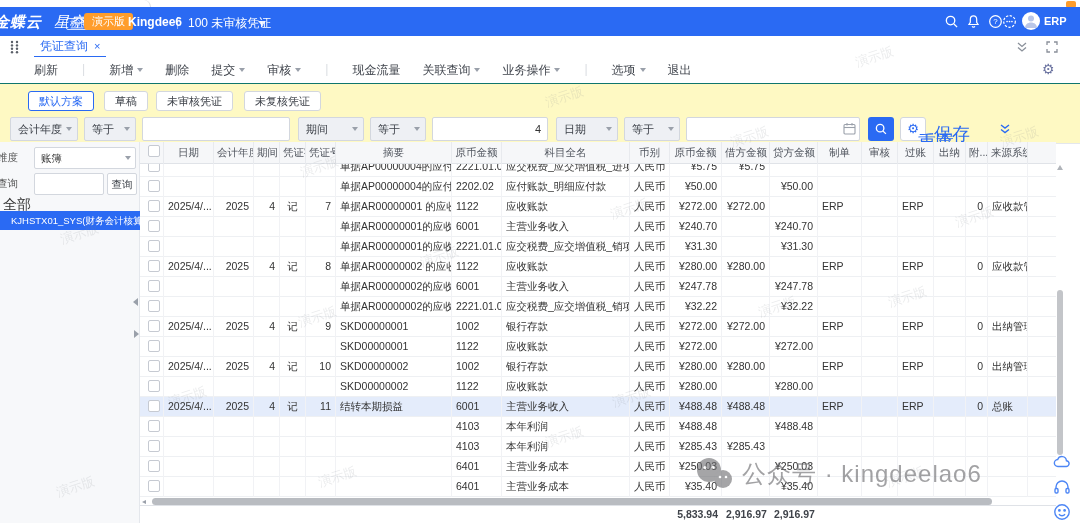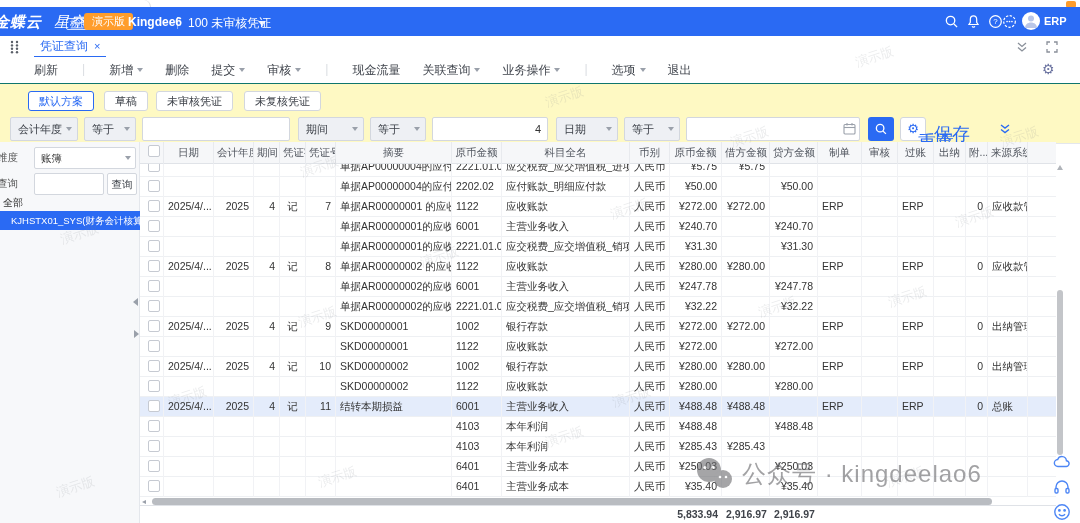--- a/index.html
+++ b/index.html
@@ -50,21 +50,21 @@
   .icon-btn.primary{background:#2a6af3;}
   .icon-btn.plain{background:#fff;border:1px solid #d3d7de;color:#2a6af3;font-size:13px;line-height:22px;}
   .flink{position:absolute;top:38px;font-size:18px;color:#2a6af3;white-space:nowrap;}
   .dbl-chev{position:absolute;top:40px;width:12px;height:10px;color:#2a6af3;}
   
   .sidebar{left:0;top:142px;width:140px;height:381px;background:#f7f8fa;border-right:1px solid #e4e7ec;box-sizing:border-box;}
   .sb-dd{position:absolute;left:34px;top:5px;width:102px;height:22px;background:#fff;border:1px solid #d3d7de;border-radius:2px;box-sizing:border-box;font-size:10.5px;line-height:20px;padding:0 14px 0 6px;color:#333;}
   .sb-dd .dd-arrow{position:absolute;right:4px;top:8px;width:0;height:0;border-left:3.5px solid transparent;border-right:3.5px solid transparent;border-top:4px solid #9aa0aa;}
   .sb-input{position:absolute;left:34px;top:31px;width:70px;height:22px;border:1px solid #d3d7de;border-radius:2px;box-sizing:border-box;background:#fff;font-size:10.5px;padding:0 4px;outline:none;}
   .sb-btn{position:absolute;left:107px;top:31px;width:30px;height:22px;background:#fff;border:1px solid #d3d7de;border-radius:2px;box-sizing:border-box;font-size:10.5px;line-height:20px;text-align:center;color:#3c4048;}
-  .tree-root{position:absolute;left:3px;top:54px;font-size:10px;color:#333;}
+  .tree-root{position:absolute;left:3px;top:54px;font-size:14px;color:#333;}
   .tree-sel{position:absolute;left:0;top:69px;width:140px;height:19px;background:#2a6af3;color:#fff;font-size:9.5px;line-height:19px;padding-left:11px;box-sizing:border-box;white-space:nowrap;overflow:hidden;}
   .split-arrow{position:absolute;width:0;height:0;}
   .split-left{left:133px;top:298px;border-top:4px solid transparent;border-bottom:4px solid transparent;border-right:5px solid #9aa0aa;}
   .split-right{left:134px;top:330px;border-top:4px solid transparent;border-bottom:4px solid transparent;border-left:5px solid #9aa0aa;}
   
   .grid{left:140px;top:142px;width:916px;height:355px;background:#fff;overflow:hidden;}
   .ghead{display:flex;height:22px;background:#f6f7f9;border-bottom:1px solid #e0e3e8;box-sizing:border-box;}
   .hcell{height:22px;line-height:21px;font-size:10.5px;color:#50555e;text-align:center;box-sizing:border-box;border-right:1px solid #e8eaee;overflow:hidden;white-space:nowrap;flex:none;padding:0 3px;}
   .hcell.fill{flex:1;border-right:none;}
   .grows{overflow:hidden;height:333px;}

